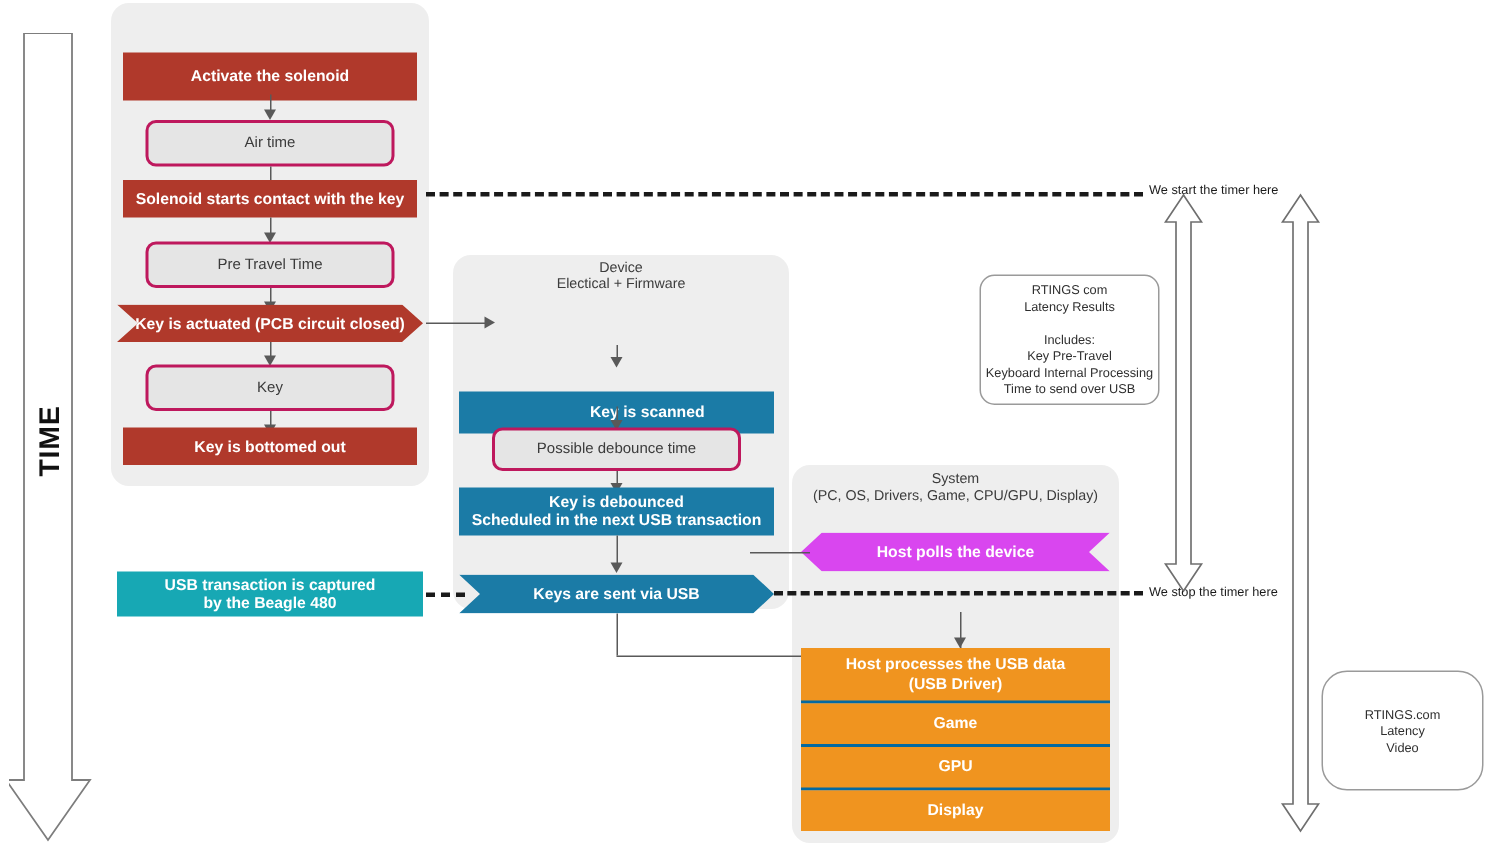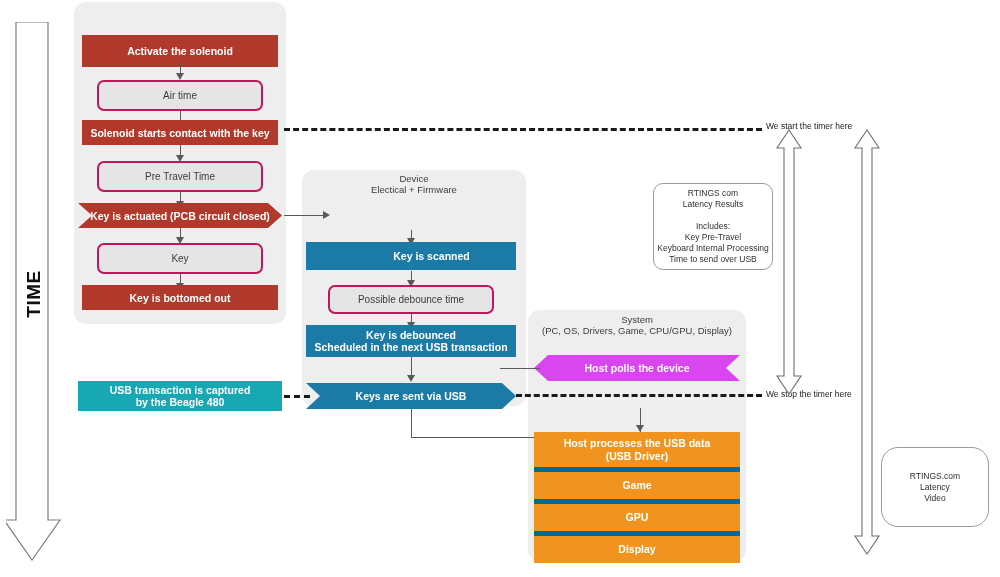--- a/index.html
+++ b/index.html
@@ -42,21 +42,21 @@
     clip-path:polygon(0 0, calc(100% - 14px) 0, 100% 50%, calc(100% - 14px) 100%, 0 100%, 14px 50%);
   }
   .chev-left{
     clip-path:polygon(14px 0, 100% 0, calc(100% - 14px) 50%, 100% 100%, 14px 100%, 0 50%);
   }
 
   
   .stack-item{
     color:#fff;font-weight:bold;font-size:10.5px;background:#f0941f;
     display:flex;align-items:center;justify-content:center;text-align:center;
-    line-height:13px;border-bottom:5px solid #0369a1;
+    line-height:13px;border-bottom:2px solid #0369a1;
   }
   .stack-item:last-child{border-bottom:none;}
 
   
   .vline{background:#595959;width:1px;}
   .hline{background:#595959;height:1px;}
   .arrow-down{
     width:0;height:0;border-left:4.5px solid transparent;border-right:4.5px solid transparent;
     border-top:7px solid #595959;
   }
@@ -138,21 +138,21 @@
   <div class="lane-title" style="left:302px;width:224px;top:173px;">Device
 Electical + Firmware</div>
 
   <div class="abs hline" style="left:284px;top:215px;width:40px;"></div>
   <div class="abs arrow-right" style="left:323px;top:211px;"></div>
 
 
   <div class="abs vline" style="left:411px;top:230px;height:10px;"></div>
   <div class="abs arrow-down" style="left:407px;top:238px;"></div>
 
-  <div class="abs node solid blue" style="left:306px;top:242px;width:210px;height:28px;padding-left:41px;">Key is scanned</div>
+  <div class="abs node solid blue" style="left:306px;top:261px;width:210px;height:28px;padding-left:41px;">Key is scanned</div>
 
   <div class="abs vline" style="left:411px;top:271px;height:11px;"></div>
   <div class="abs arrow-down" style="left:407px;top:280px;"></div>
 
   <div class="abs node white" style="left:328px;top:285px;width:166px;height:29px;">Possible debounce time</div>
 
   <div class="abs vline" style="left:411px;top:314px;height:10px;"></div>
   <div class="abs arrow-down" style="left:407px;top:322px;"></div>
 
   <div class="abs node solid blue" style="left:306px;top:325px;width:210px;height:32px;">

